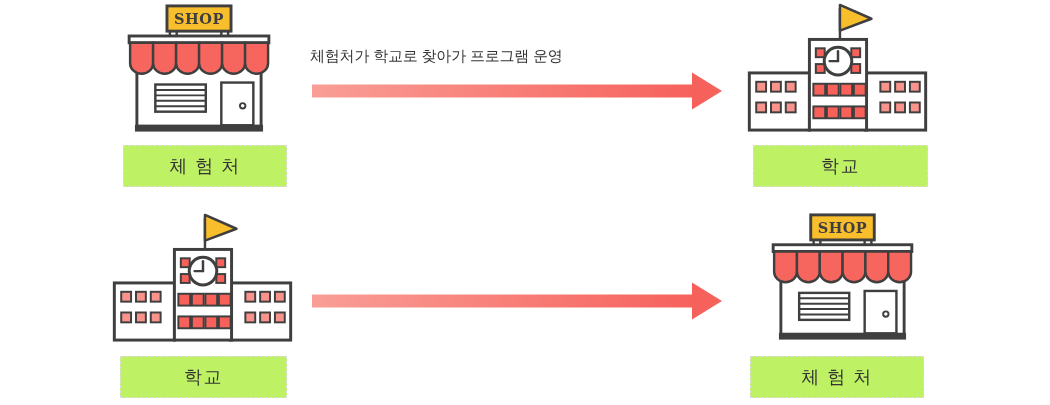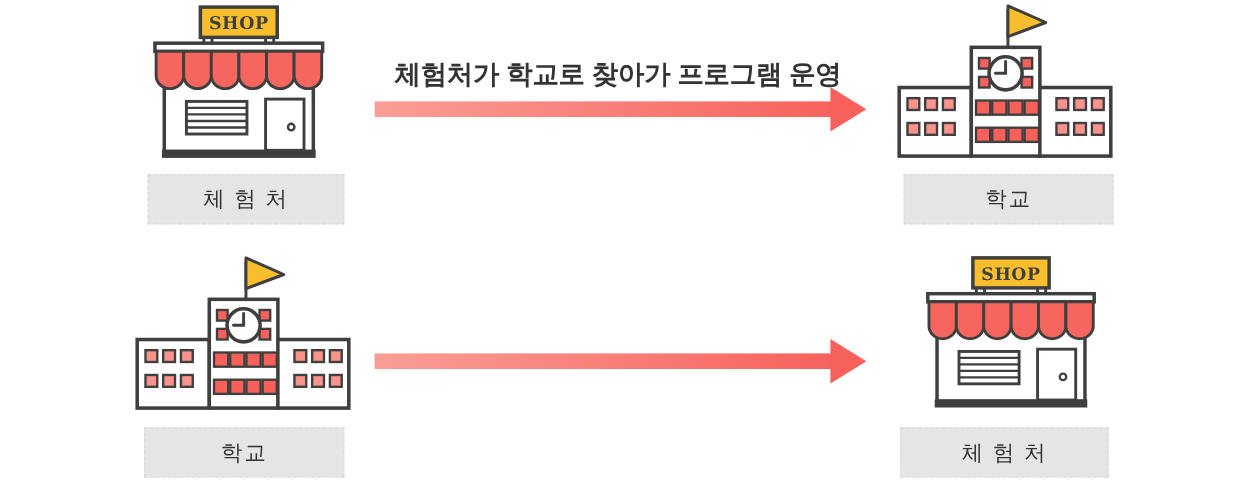--- a/index.html
+++ b/index.html
@@ -9,33 +9,33 @@
     width: 1050px;
     height: 405px;
     background: var(--background, #fff);
     font-family: "Liberation Sans", sans-serif;
     overflow: hidden;
   }
   .icon { position: absolute; display: block; }
   .label-box {
     position: absolute;
     border: 1px dashed var(--label-border, #dcdcdc);
-    background: #e5e5e5;
+    background: #bef264;
     display: flex;
     align-items: center;
     justify-content: center;
     font-size: 18px;
     letter-spacing: 1.5px;
     color: var(--text, #333);
   }
   .arrow-text {
     position: absolute;
-    text-align: center;
-    font-size: 22px;
-    font-weight: 700;
+    text-align: left;
+    font-size: 15px;
+    font-weight: 400;
     color: var(--text, #333);
     letter-spacing: -0.2px;
   }
   
   .st   { stroke: var(--outline, #3f3f3f); }
   .f-wh { fill: var(--building-fill, #fff); }
   .f-rd { fill: var(--awning-red, #f7665e); }
   .f-wr { fill: var(--window-red, #f7615a); }
   .f-wp { fill: var(--window-pink, #f9938b); }
   .f-yl { fill: var(--sign-yellow, #f9be2b); }

